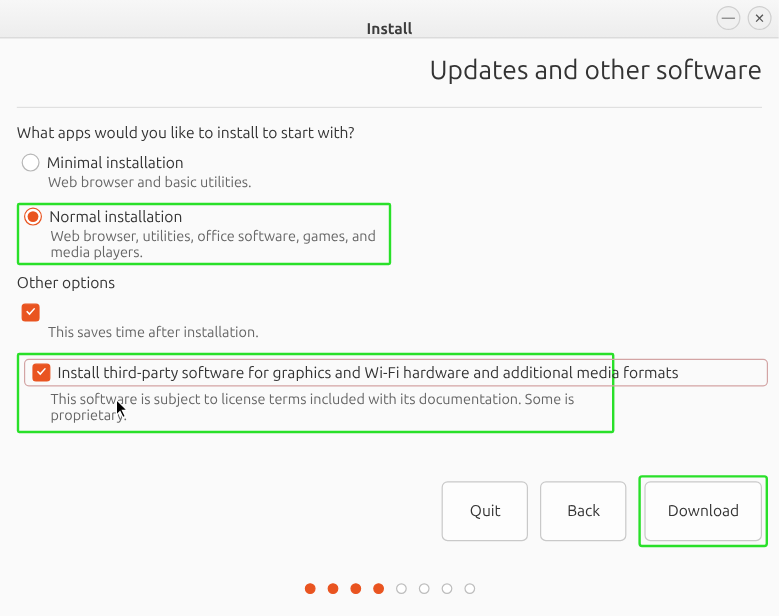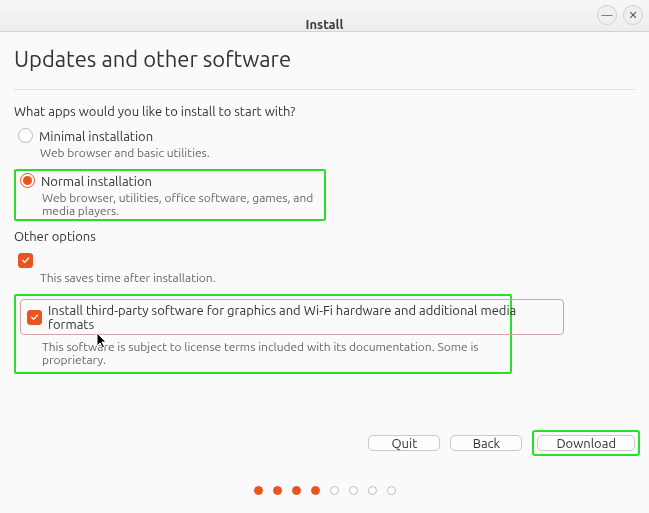--- a/index.html
+++ b/index.html
@@ -47,20 +47,21 @@
     cursor: pointer;
   }
   .content {
     padding: 14px 14px 0 14px;
   }
   h1.page-title {
     font-size: 22px;
     font-weight: 400;
     color: #333;
     margin-bottom: 18px;
+    text-align: right;
   }
   .divider {
     border-top: 1px solid #e0e0e0;
     margin-bottom: 14px;
   }
   .section-label {
     font-weight: 400;
     font-size: 13px;
     margin-bottom: 8px;
     color: #333;
@@ -131,38 +132,38 @@
     margin-left: 22px;
     margin-top: 3px;
   }
   .third-party-row {
     display: flex;
     align-items: center;
     gap: 6px;
     border: 1px solid #d3a4a4;
     border-radius: 4px;
     padding: 3px 6px;
-    width: 544px;
+    width: 620px;
   }
   .cursor {
     position: absolute;
     left: 96px;
     top: 332px;
     pointer-events: none;
   }
   .button-bar {
     position: absolute;
     bottom: 62px;
     right: 14px;
     display: flex;
     gap: 10px;
   }
   .btn {
     min-width: 72px;
-    padding: 0 18px;
+    padding: 17px 18px;
     background: #fdfdfd;
     border: 1px solid #c9c9c9;
     border-radius: 5px;
     font-size: 13px;
     color: #333;
     cursor: pointer;
     text-align: center;
   }
   .btn-highlight-wrap {
     border: 2px solid #29e029;

